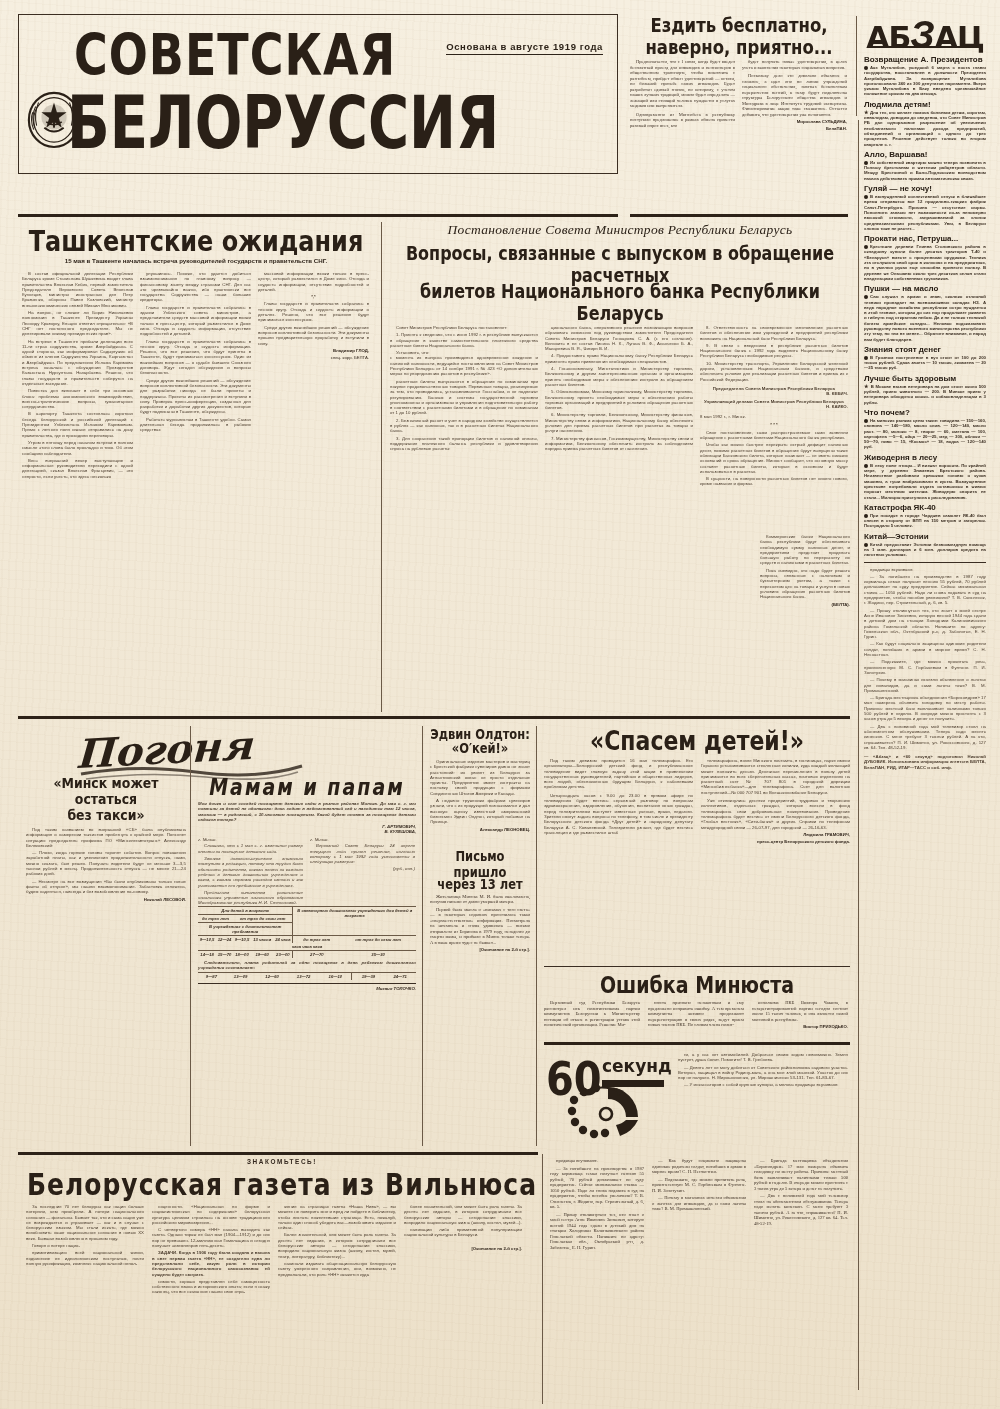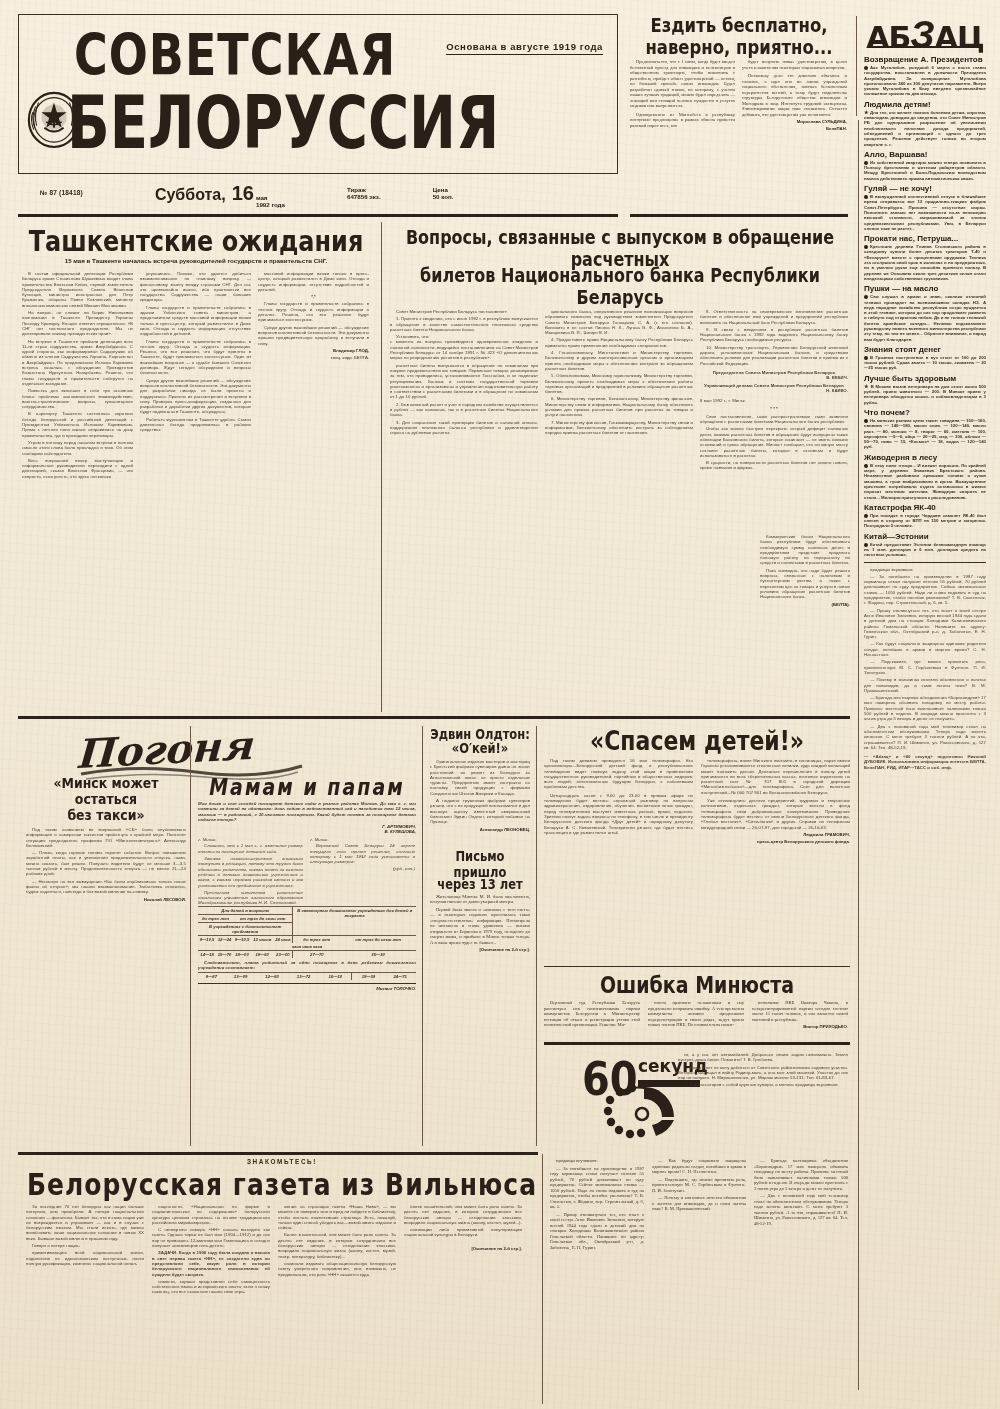--- a/index.html
+++ b/index.html
@@ -84,21 +84,21 @@
   .vr{position:absolute;width:1px;background:#6b5a47;}
   .abzac-word{font-family:"DejaVu Sans",sans-serif;font-weight:bold;font-size:30px;
     color:#2a2017;letter-spacing:-1px;transform:scaleY(1.1);}
   .zslash{color:#2a2017;font-size:38px;font-weight:bold;font-style:italic;}
   .mini-h{font-size:8px;font-weight:bold;color:#2a2017;margin:3px 0 1px;}
   .bullet-p{font-size:4.3px;line-height:5.3px;text-align:justify;color:#3d3024;font-weight:bold;}
   .dot{display:inline-block;width:4px;height:4px;border-radius:50%;background:#2a2017;margin-right:2px;vertical-align:middle;}
   .star{font-size:5px;}
 
   
-  .sixty{position:relative;width:120px;height:92px;margin-left:36px;}
+  .sixty{position:relative;width:120px;height:92px;}
   .sixty .num{position:absolute;left:0;top:6px;font-family:"DejaVu Sans",sans-serif;
     font-weight:bold;font-size:40px;color:#2a2017;transform:scaleY(1.15);}
   .sixty .sec{position:absolute;left:56px;top:6px;font-family:"DejaVu Sans",sans-serif;
     font-weight:bold;font-size:17px;color:#2a2017;}
   .sixty .bar{position:absolute;left:56px;top:30px;width:62px;height:7px;background:#2a2017;}
   .dial{position:absolute;left:18px;top:34px;width:84px;height:56px;}
 
   
   table.fee{border-collapse:collapse;width:100%;font-size:4.2px;color:#3d3024;}
   table.fee td,table.fee th{padding:1px 1px;text-align:center;font-weight:bold;}
@@ -127,39 +127,20 @@
       <circle cx="30" cy="31" r="13" fill="#2a2017" opacity=".18"></circle>
       <path d="M30 16 L33 26 L43 26 L35 32 L38 42 L30 36 L22 42 L25 32 L17 26 L27 26 Z" fill="#2a2017"></path>
       <path d="M20 42 Q30 50 40 42" stroke="#2a2017" stroke-width="2" fill="none"></path>
       <path d="M22 36 q8 6 16 0" stroke="#2a2017" stroke-width="1.6" fill="none"></path>
       <rect x="29" y="20" width="2" height="22" fill="#2a2017"></rect>
     </svg>
     <div class="mast-title2">БЕЛОРУССИЯ</div>
     <div class="mast-founded">Основана в августе 1919 года</div>
   </div>
 
-  <div class="mast-strip">
-    <div class="issue-no">№ 87 (18418)</div>
-    <div class="dateblk">
-      <span class="dow">Суббота,</span>
-      <span class="daynum">16</span>
-      <span class="datestack">
-        <span style="display:block">мая</span>
-        <span style="display:block">1992 года</span>
-      </span>
-    </div>
-    <div class="tir">
-      <div>Тираж</div>
-      <div>647856 экз.</div>
-    </div>
-    <div class="price">
-      <div>Цена</div>
-      <div>50 коп.</div>
-    </div>
-  </div>
 
   <div style="position:absolute;left:612px;top:0px;width:218px;">
     <div class="h-xl" style="font-size:16.5px;line-height:19px;text-align:center;">Ездить бесплатно, наверно, приятно...</div>
     <div style="display:flex;gap:7px;margin-top:7px;">
       <div style="width:105px;">
         <p class="body-serif ind" style="margin:0">Предполагается, что с 1 июля, когда будет введен бесплатный проезд для инвалидов и пенсионеров в общественном транспорте, чтобы покончить с разнобоем, пройдет обмен удостоверений — кстати, по большой просьбе самих инвалидов. Будет разработан единый значок, по которому, с учетом наших лучших традиций, можно будет определять — лежащий или стоящий человек нуждается в услугах медиков или вытрезвителя.</p>
         <p class="body-serif ind" style="margin:3px 0 0">Одновременно из Минсобеса в республику поступило предложение в рамках обмена провести разовый опрос всех, кто</p>
       </div>
       <div style="width:105px;">
         <p class="body-serif ind" style="margin:0">будет получать новые удостоверения, в целях учета и выяснения некоторых социальных вопросов.</p>
@@ -246,20 +227,21 @@
         <p class="body-txt ind" style="margin:2px 0 0">Главы государств и правительств собрались в тесном кругу. Отсюда и скудость информации о деталях. Решено, что все решения будут приниматься консенсусом.</p>
         <p class="body-txt ind" style="margin:2px 0 0">Среди других важнейших решений — обсуждение вопросов коллективной безопасности. Эти документы прошли предварительную проработку и вступили в силу.</p>
         <div class="sig">Владимир ГЛОД,</div>
         <div class="sig" style="font-weight:normal">спец. корр. БЕЛТА.</div>
       </div>
     </div>
   </div>
   <div class="vr" style="left:363px;top:208px;height:490px;"></div>
 
   <div style="position:absolute;left:372px;top:208px;width:460px;">
+    <div class="kicker">Постановление Совета Министров Республики Беларусь</div>
     <div class="h-xl" style="font-size:16px;line-height:19px;text-align:center;margin-top:4px;">Вопросы, связанные с выпуском в обращение расчетных</div>
     <div class="h-xl" style="font-size:16px;line-height:19px;text-align:center;">билетов Национального банка Республики Беларусь</div>
     <div style="display:flex;gap:7px;margin-top:7px;">
       <div style="width:148px;">
         <p class="body-txt ind" style="margin:0">Совет Министров Республики Беларусь постановляет:</p>
         <p class="body-txt ind" style="margin:2px 0 0">1. Принять к сведению, что с июня 1992 г. в республике выпускаются в обращение в качестве самостоятельного платежного средства расчетные билеты Национального банка.</p>
         <p class="body-txt ind" style="margin:2px 0 0;white-space:pre-line">Установить, что:
 с момента их выпуска производится одновременное хождение и наличной наличности, ведущийся постановлением на Совет Министров Республики Беларусь от 14 ноября 1991 г. № 423 «О дополнительных мерах по упорядочению расчетов в республике».</p>
         <p class="body-txt ind" style="margin:2px 0 0">расчетные билеты выпускаются в обращение по номиналам при покупке продовольственных товаров. Первичные товары, реализуемые за тем, что проводились, устанавливаются Госснабом, и не подлежат регулированию. Банкам и системы государственной торговли уполномочены и организованы и управления подготовительную работу в соответствии с расчетными билетами и в обращение по номиналам от 1 до 10 рублей.</p>
         <p class="body-txt ind" style="margin:2px 0 0">2. Безналичный расчет и учет в народном хозяйстве осуществляется в рублях — как наличных, так и в расчетных билетах Национального банка.</p>

